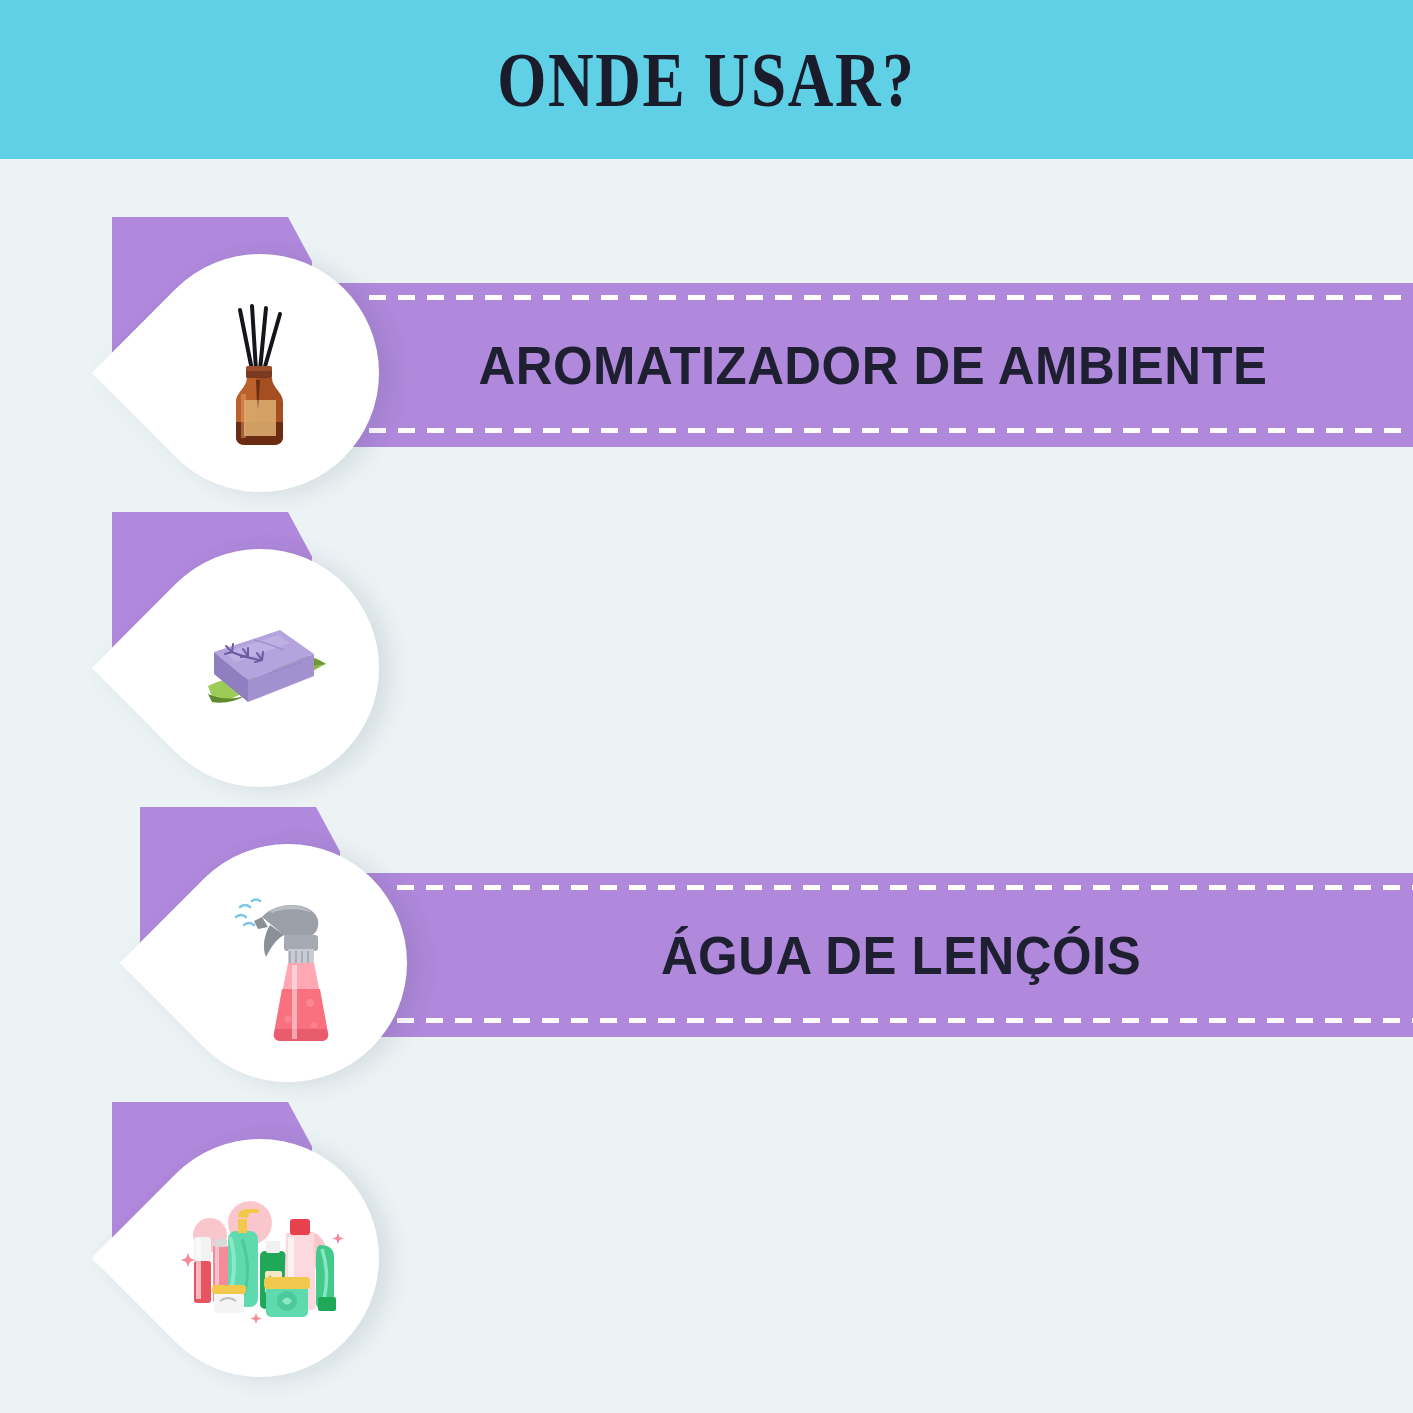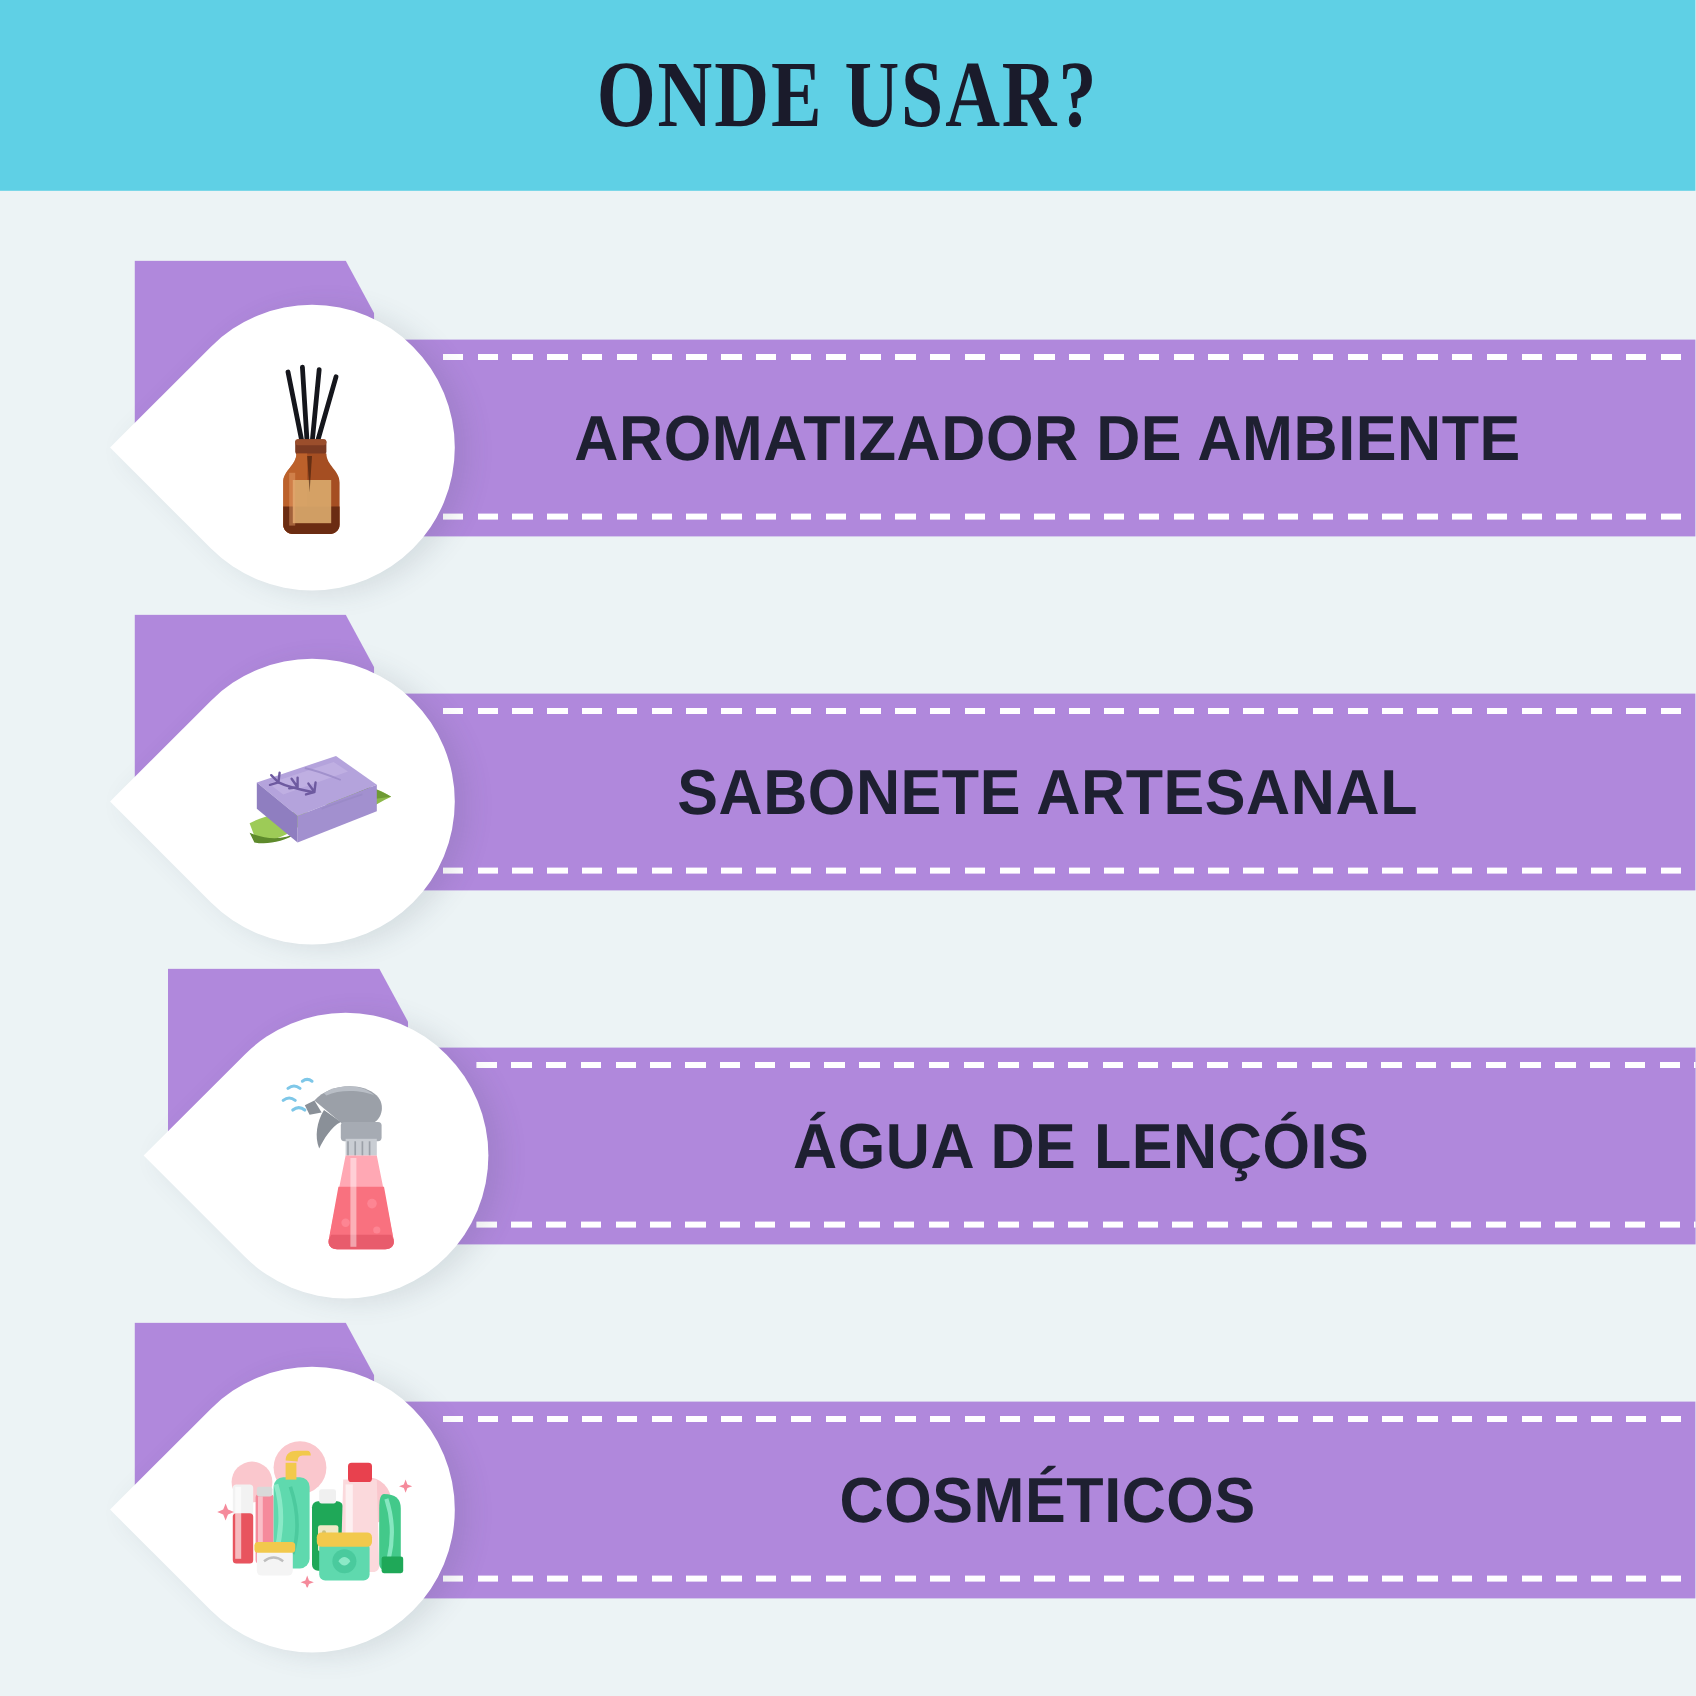--- a/index.html
+++ b/index.html
@@ -137,25 +137,20 @@
 
           <rect x="47" y="96" width="5" height="44" fill="#E8A46F" opacity="0.45"></rect>
 
           <path d="M62 82 L66 82 L64 112 Z" fill="#3A1B0C" opacity="0.6"></path>
         </svg>
       </div>
     </div>
   </div>
 
   <div class="row row-2">
-    <div class="bar">
-      <div class="bar-dash top"></div>
-      <div class="bar-dash bottom"></div>
-      <div class="bar-label">SABONETE ARTESANAL</div>
-    </div>
     <div class="plaque"></div>
     <div class="teardrop">
       <div class="icon-wrap">
         <svg width="160" height="120" viewBox="0 0 160 120">
 
           <path d="M84 52 C104 44 128 44 146 56 C132 62 118 74 104 78 Z" fill="#8CB84A"></path>
           <path d="M104 46 C120 44 136 50 146 56 L130 58 Z" fill="#6E9A34"></path>
 
           <path d="M28 78 C44 70 64 66 82 70 C68 84 50 94 34 94 Z" fill="#9DCB57"></path>
           <path d="M28 86 C42 92 56 92 68 86 C56 94 42 96 32 94 Z" fill="#5E8A2C"></path>
@@ -232,25 +227,20 @@
             <circle cx="92" cy="124" r="4"></circle>
             <circle cx="70" cy="140" r="3.5"></circle>
             <circle cx="96" cy="146" r="3"></circle>
           </g>
         </svg>
       </div>
     </div>
   </div>
 
   <div class="row row-4">
-    <div class="bar">
-      <div class="bar-dash top"></div>
-      <div class="bar-dash bottom"></div>
-      <div class="bar-label">COSMÉTICOS</div>
-    </div>
     <div class="plaque"></div>
     <div class="teardrop">
       <div class="icon-wrap">
         <svg width="176" height="130" viewBox="0 0 176 130">
 
           <g fill="#F8B4BC" opacity="0.75">
             <circle cx="38" cy="42" r="17"></circle>
             <circle cx="78" cy="30" r="22"></circle>
             <circle cx="134" cy="58" r="20"></circle>
           </g>

